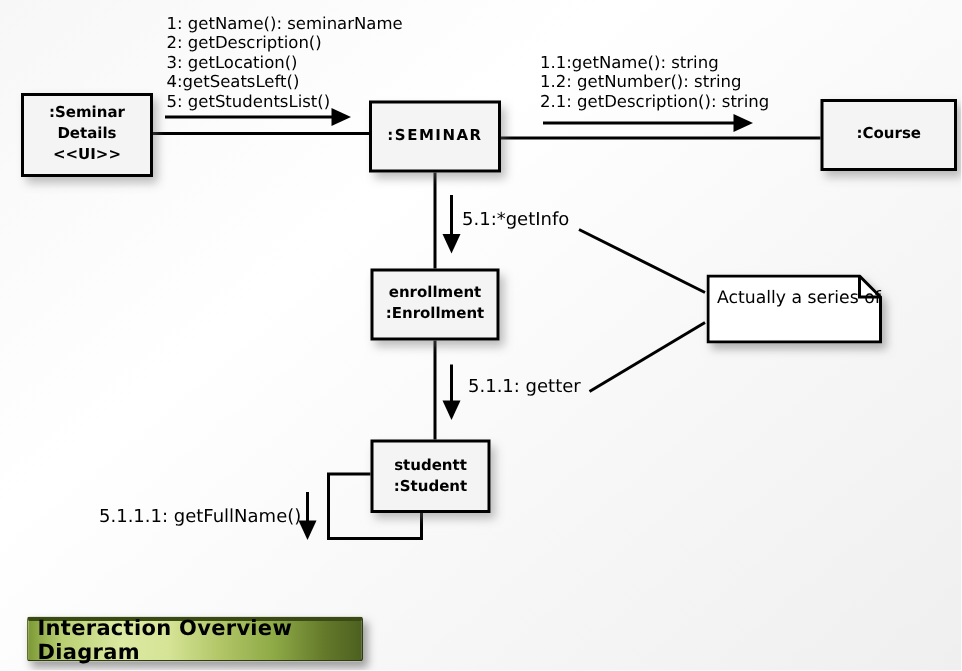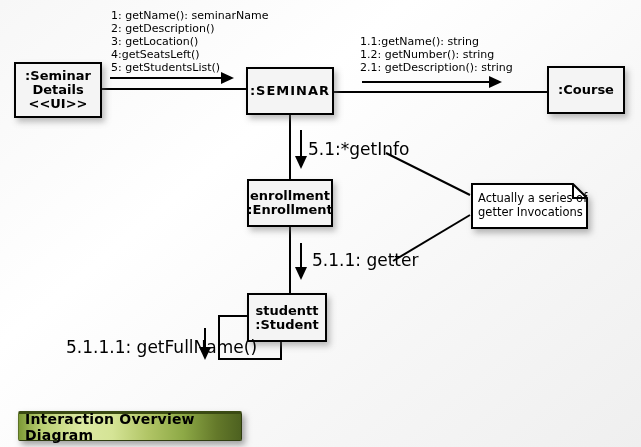--- a/index.html
+++ b/index.html
@@ -6,26 +6,26 @@
   html,body { background:#ffffff; }
   .canvas {
     position:relative; width:641px; height:447px; overflow:hidden;
     background:linear-gradient(140deg,#f7f7f7 0%,#ffffff 35%,#f6f6f6 70%,#efefef 100%);
     font-family:"DejaVu Sans","Liberation Sans",sans-serif;
     color:#000;
   }
   .obj-box {
     position:absolute; background:#f4f4f4; border:2px solid #000;
     display:flex; flex-direction:column; align-items:center; justify-content:center;
-    font-weight:bold; font-size:13px; line-height:14px; text-align:center;
+    font-weight:bold; font-size:10px; line-height:14px; text-align:center;
     box-shadow:3px 4px 6px rgba(110,110,110,.45);
     z-index:2;
   }
   .msg-block { position:absolute; font-size:11px; line-height:13px; white-space:nowrap; z-index:3; }
-  .link-label { position:absolute; font-size:17px; white-space:nowrap; z-index:3; }
+  .link-label { position:absolute; font-size:12px; white-space:nowrap; z-index:3; }
   .hline { position:absolute; height:2px; background:#000; z-index:1; }
   .vline { position:absolute; width:2px; background:#000; z-index:1; }
   .head-right { position:absolute; width:0; height:0;
     border-top:6px solid transparent; border-bottom:6px solid transparent;
     border-left:13px solid #000; z-index:3; }
   .head-down { position:absolute; width:0; height:0;
     border-left:6px solid transparent; border-right:6px solid transparent;
     border-top:13px solid #000; z-index:3; }
   .self-loop { position:absolute; left:218px; top:315px; width:64px; height:45px;
     border:2px solid #000; z-index:1; }
@@ -91,42 +91,41 @@
   <div class="obj-box" style="left:14px; top:62px; width:88px; height:56px;">
     <div>:Seminar</div>
     <div>Details</div>
     <div>&lt;&lt;UI&gt;&gt;</div>
   </div>
 
   <div class="obj-box" style="left:246px; top:67px; width:88px; height:48px; letter-spacing:1px;">
     <div>:SEMINAR</div>
   </div>
 
-  <div class="obj-box" style="left:547px; top:66px; width:78px; height:48px;">
+  <div class="obj-box" style="left:547px; top:66px; width:91px; height:48px;">
     <div>:Course</div>
   </div>
 
   <div class="obj-box" style="left:247px; top:179px; width:86px; height:48px;text-align:right;">
     <div>enrollment</div>
     <div>:Enrollment</div>
   </div>
 
   <div class="obj-box" style="left:247px; top:293px; width:80px; height:49px;">
     <div>studentt</div>
     <div>:Student</div>
   </div>
 
   <div class="note">
     <svg width="117" height="46">
       <path d="M1 1 H102 L116 15 V45 H1 Z" fill="#ffffff" stroke="#000" stroke-width="2"></path>
       <path d="M102 1 V15 H116" fill="none" stroke="#000" stroke-width="2"></path>
     </svg>
     <div class="note-text">
       <div>Actually a series of</div>
-      <div>getter Invocations</div>
     </div>
   </div>
 
   <div class="title-bar">
     <span>Interaction Overview Diagram</span>
   </div>
 
 </div>
 
 </body></html>

